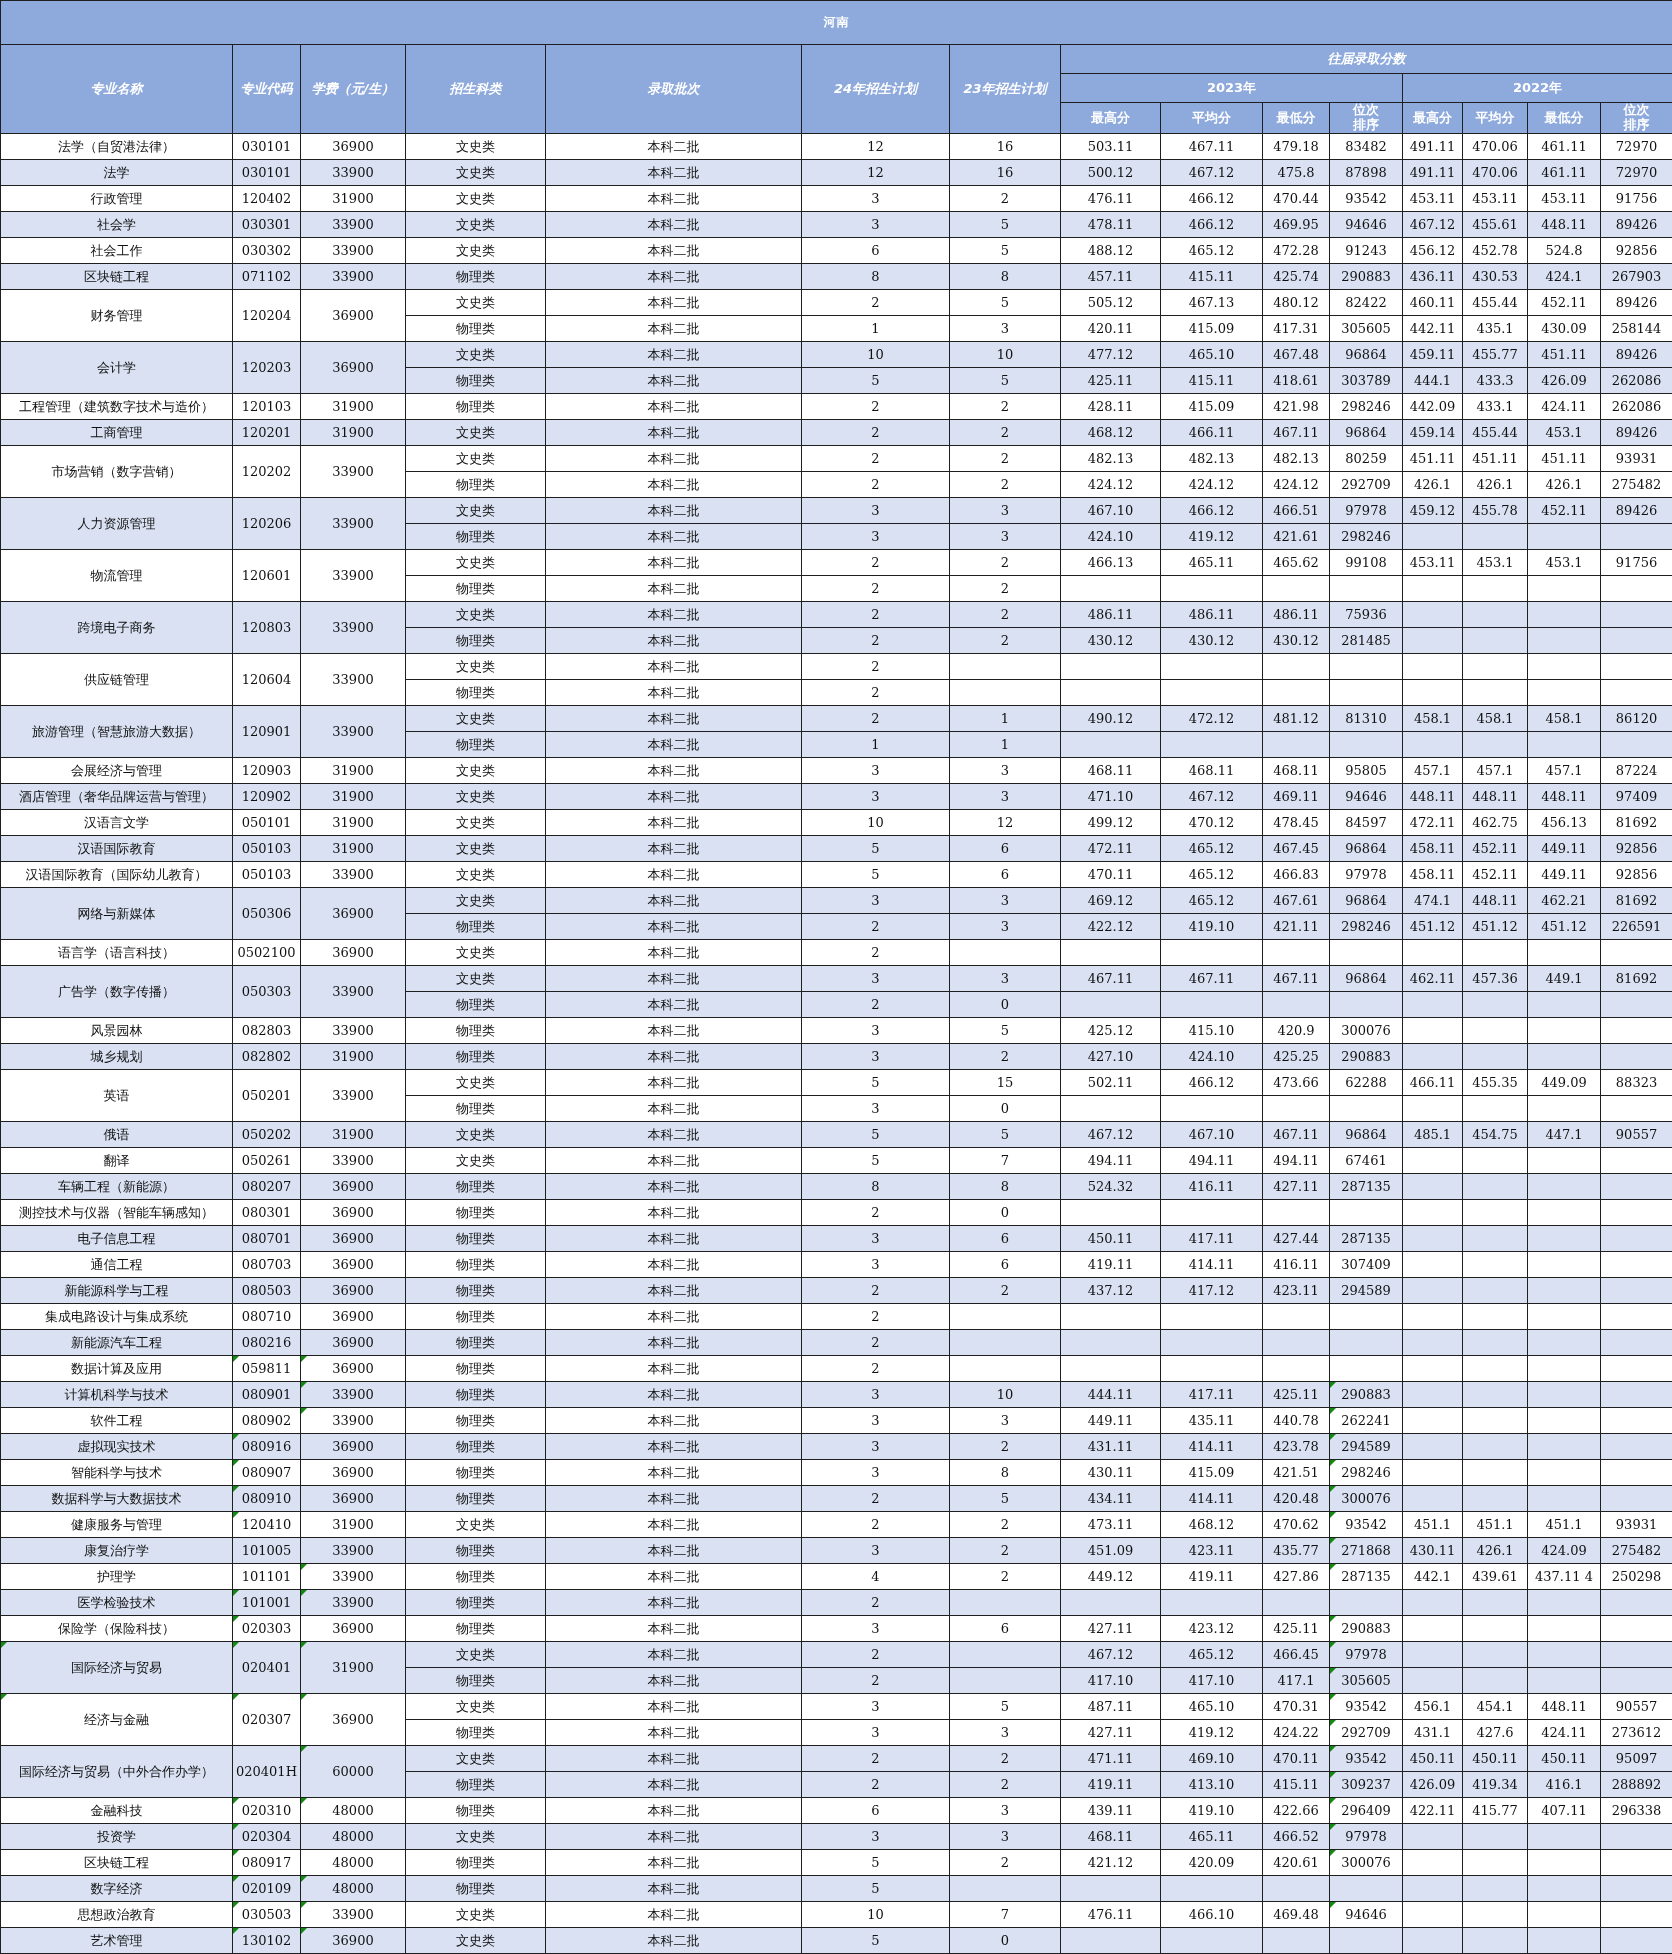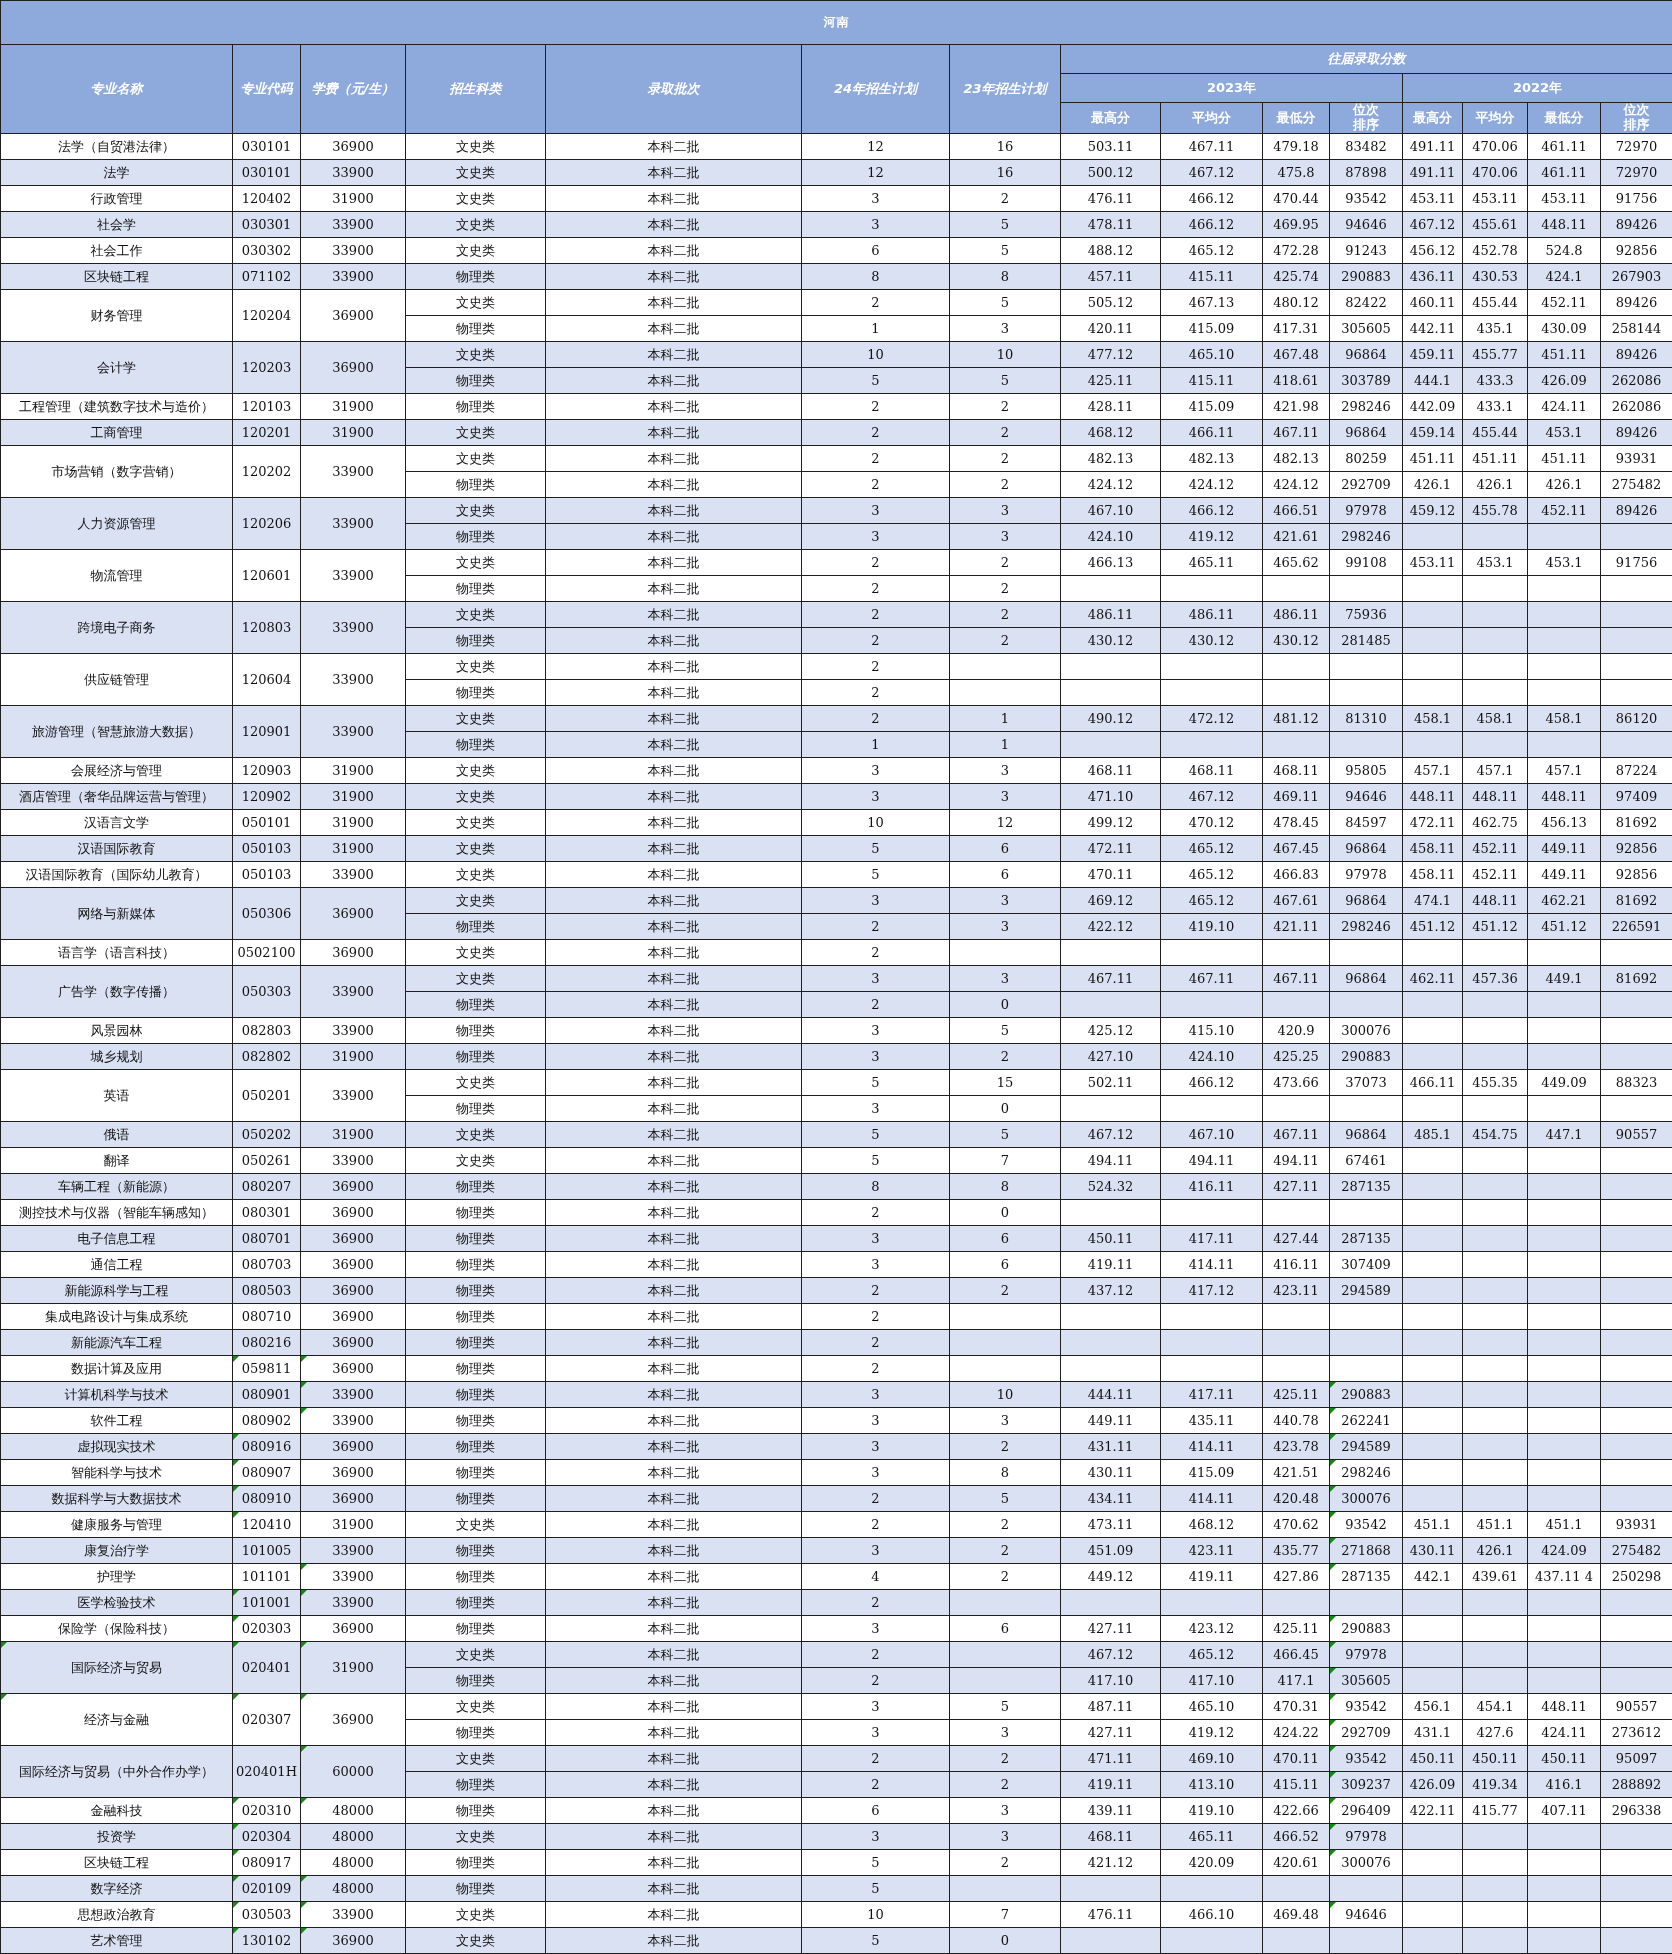--- a/index.html
+++ b/index.html
@@ -667,21 +667,21 @@
         <td rowspan="2">英语</td>
         <td rowspan="2">050201</td>
         <td rowspan="2">33900</td>
         <td>文史类</td>
         <td>本科二批</td>
         <td>5</td>
         <td>15</td>
         <td>502.11</td>
         <td>466.12</td>
         <td>473.66</td>
-        <td>37073</td>
+        <td>62288</td>
         <td>466.11</td>
         <td>455.35</td>
         <td>449.09</td>
         <td>88323</td>
       </tr>
       <tr>
         <td>物理类</td>
         <td>本科二批</td>
         <td>3</td>
         <td>0</td>

